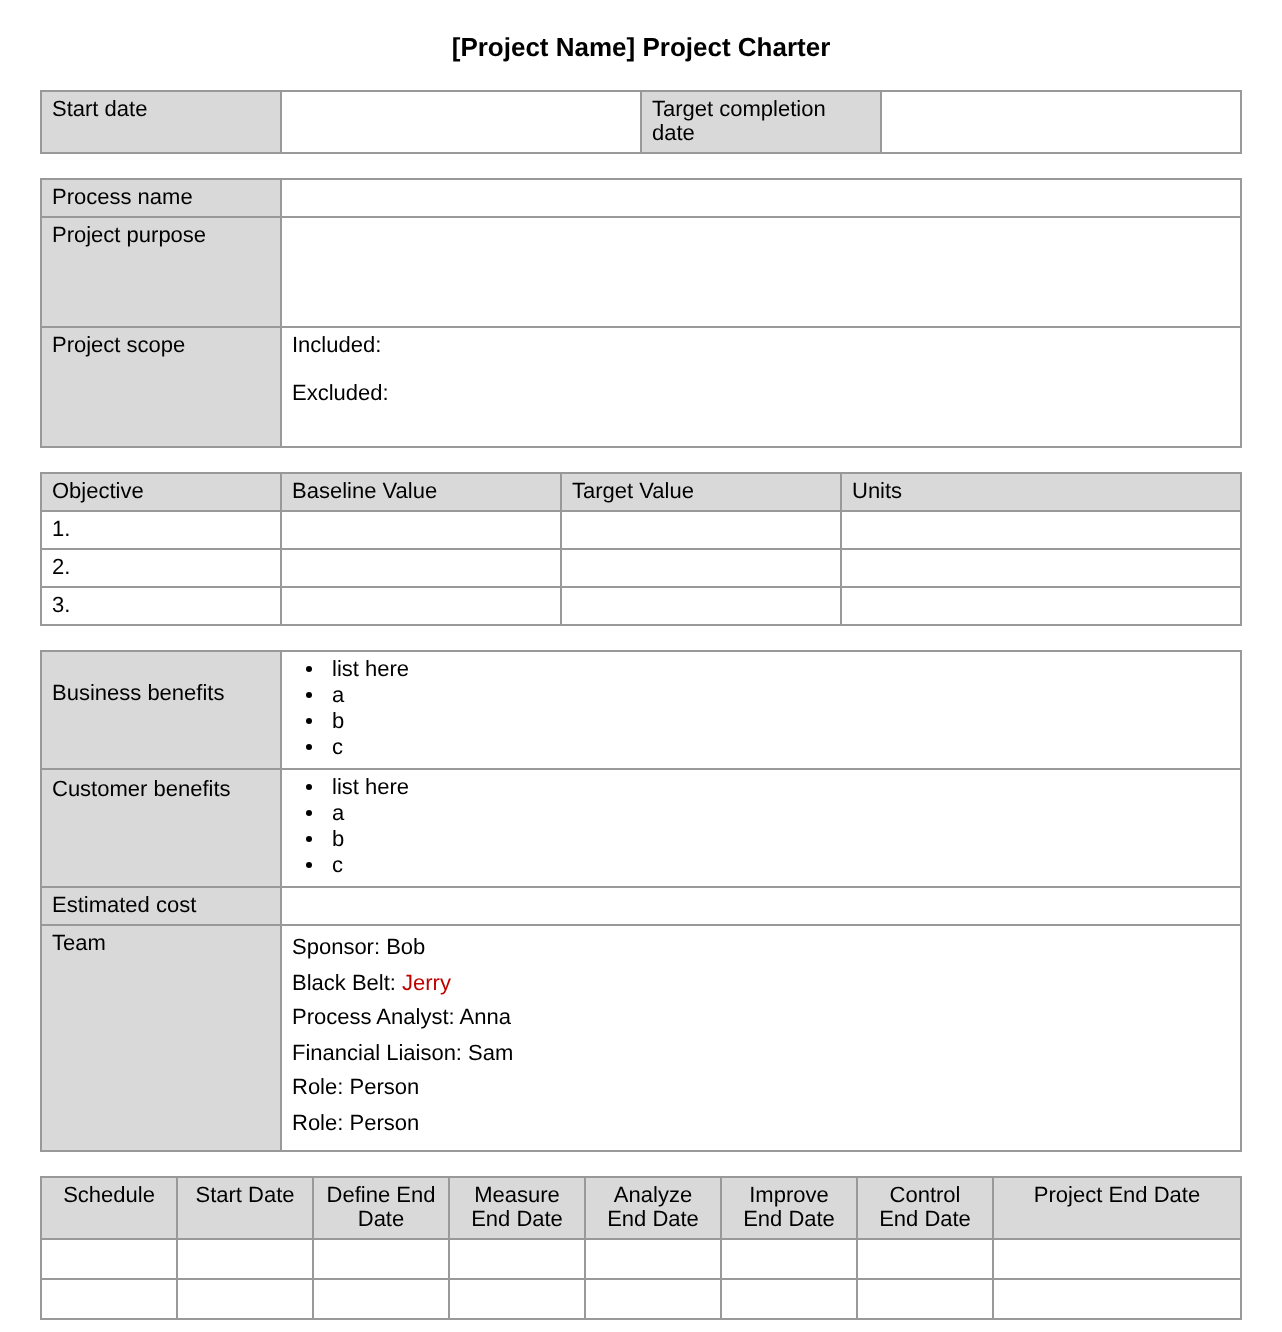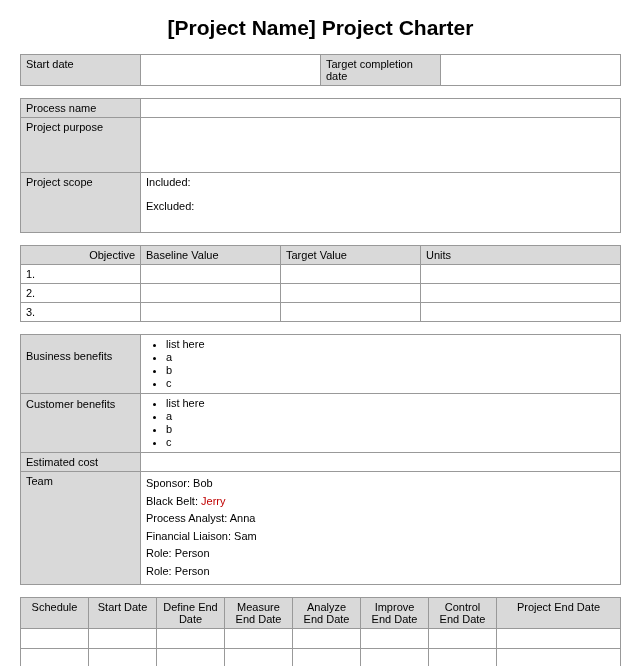--- a/index.html
+++ b/index.html
@@ -7,21 +7,21 @@
       font-family: Arial, sans-serif;
       font-size: 11px;
       background: #fff;
       width: 641px;
       min-height: 666px;
       padding: 10px 20px 20px 20px;
       color: #000;
     }
     h1 {
       text-align: center;
-      font-size: 21px;
+      font-size: 13px;
       font-weight: bold;
       margin-bottom: 14px;
       margin-top: 6px;
     }
     .section {
       margin-bottom: 12px;
     }
     table {
       width: 100%;
       border-collapse: collapse;
@@ -111,21 +111,21 @@
       </td>
     </tr>
   </tbody>
     </table>
 </div>
 
 <div class="section">
   <table>
     <tbody>
         <tr>
-      <td class="header-cell" style="width:120px;text-align:right;">Objective</td>
+      <td class="header-cell" style="width:120px;">Objective</td>
       <td class="header-cell" style="width:140px;">Baseline Value</td>
       <td class="header-cell" style="width:140px;">Target Value</td>
       <td class="header-cell">Units</td>
     </tr>
     <tr>
       <td class="value-cell">1.</td>
       <td class="value-cell"></td>
       <td class="value-cell"></td>
       <td class="value-cell"></td>
     </tr>

